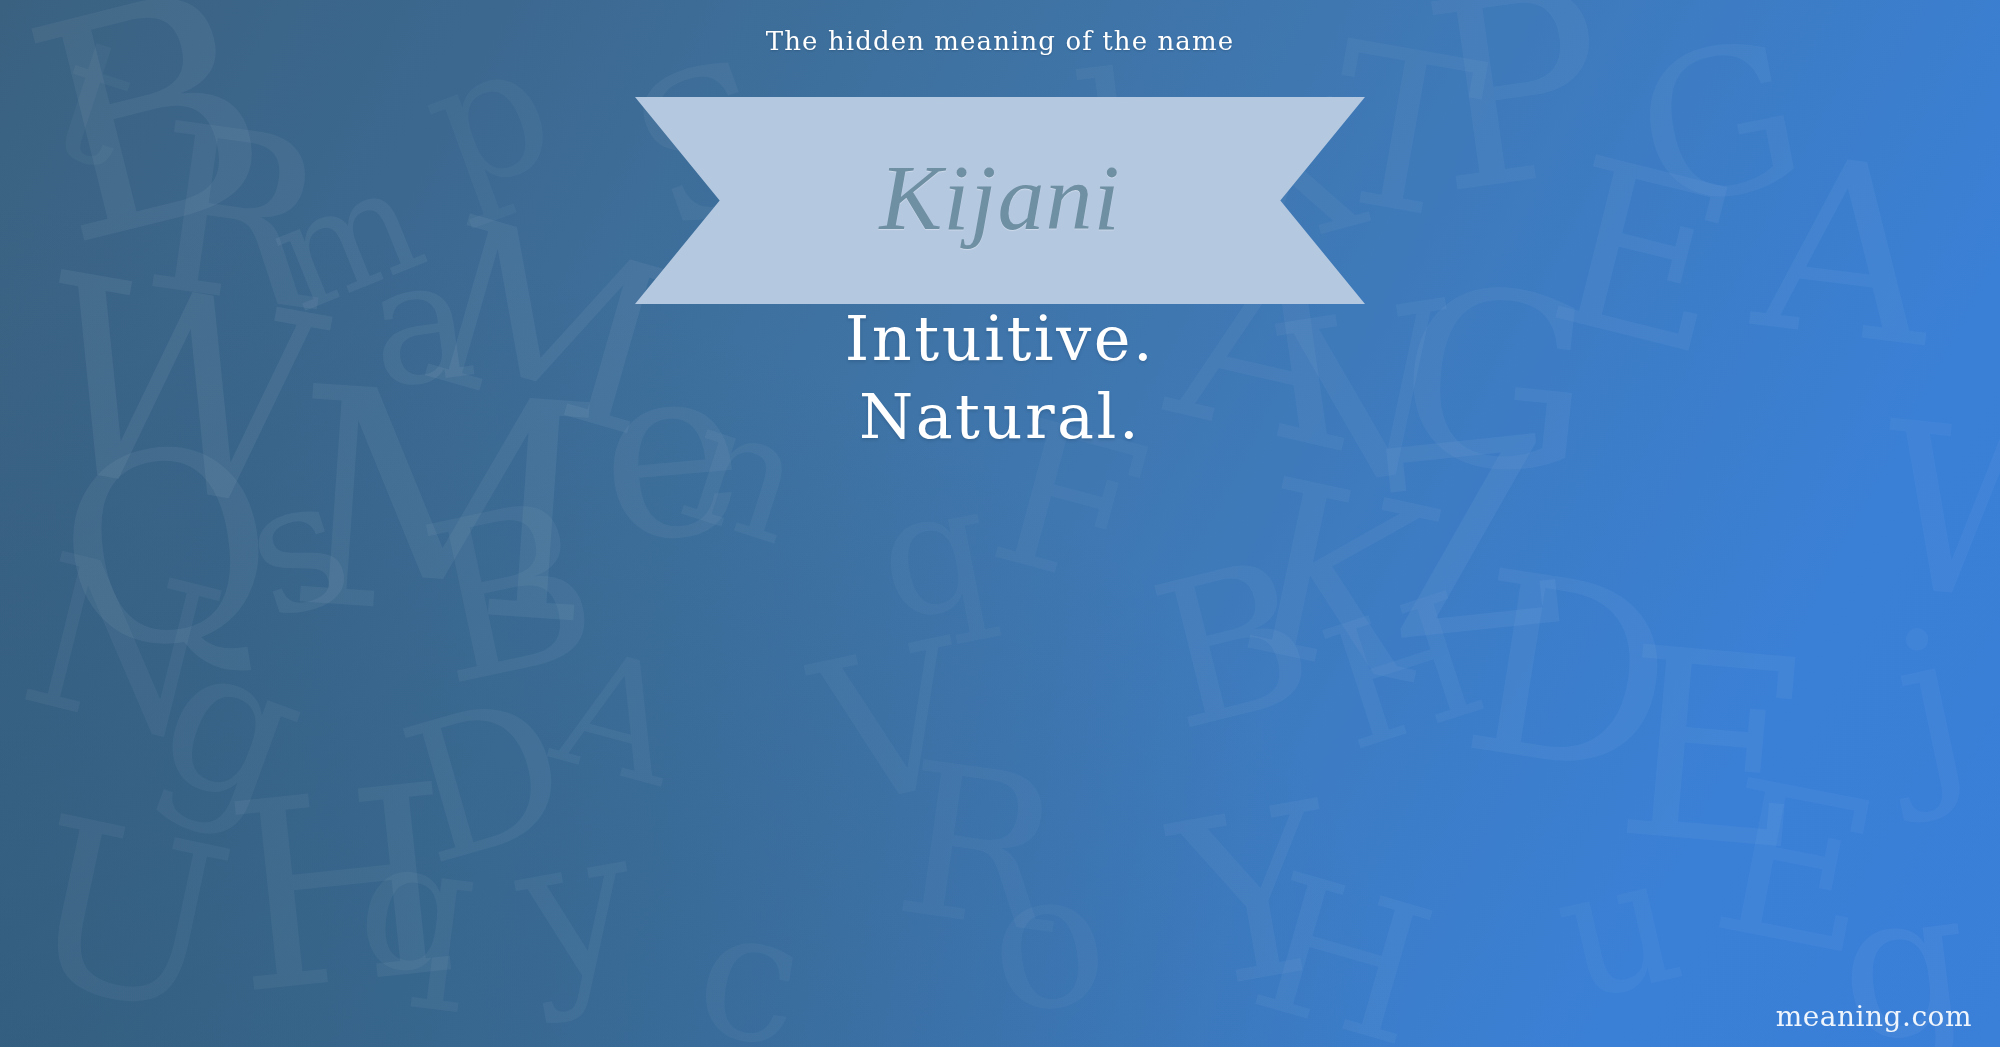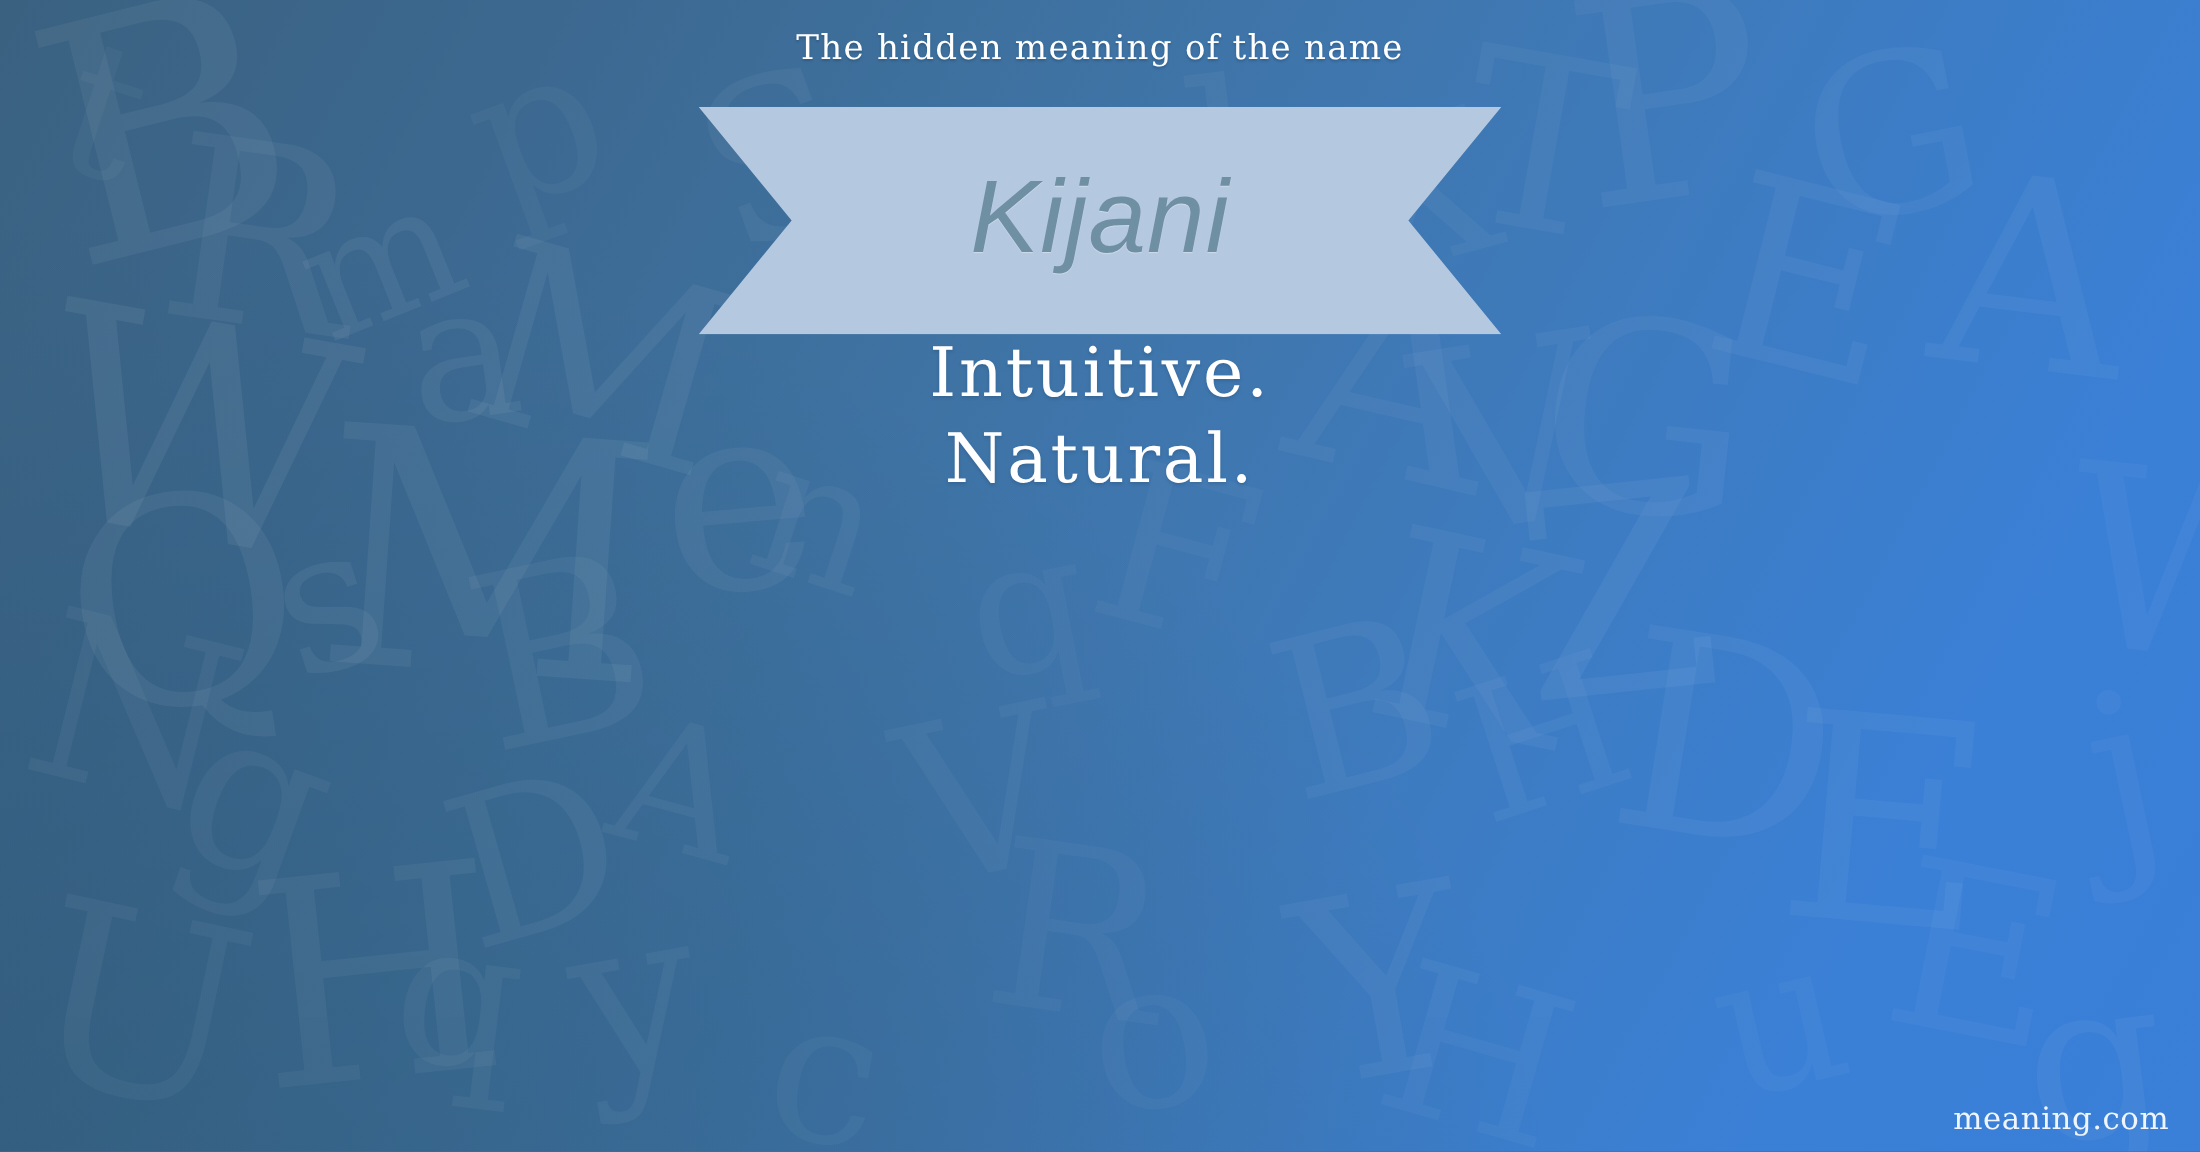--- a/index.html
+++ b/index.html
@@ -61,21 +61,21 @@
 
   
   .title {
     position:absolute;
     top:26px;
     left:0;
     width:100%;
     text-align:center;
     color:#ffffff;
     font-family:"DejaVu Serif", serif;
-    font-size:31px;
+    font-size:26px;
     letter-spacing:1.1px;
     text-shadow:0 1px 2px rgba(20,50,80,0.30);
     z-index:6;
   }
 
   
   .ribbon-wrap {
     position:absolute;
     top:97px;
     left:50%;
@@ -101,21 +101,21 @@
       100% 100%,
       0% 100%,
       11.6% 50%);
   }
   .ribbon-name {
     position:absolute;
     inset:0;
     display:flex;
     align-items:center;
     justify-content:center;
-    font-family:Liberation Sans, sans-serif;
+    font-family:Liberation Serif, serif;
     font-style:italic;
     font-weight:400;
     font-size:94px;
     letter-spacing:1px;
     color:#6f8fa3;
     padding-bottom:8px;
     text-shadow:0 1px 1px rgba(255,255,255,0.35);
   }
 
   

